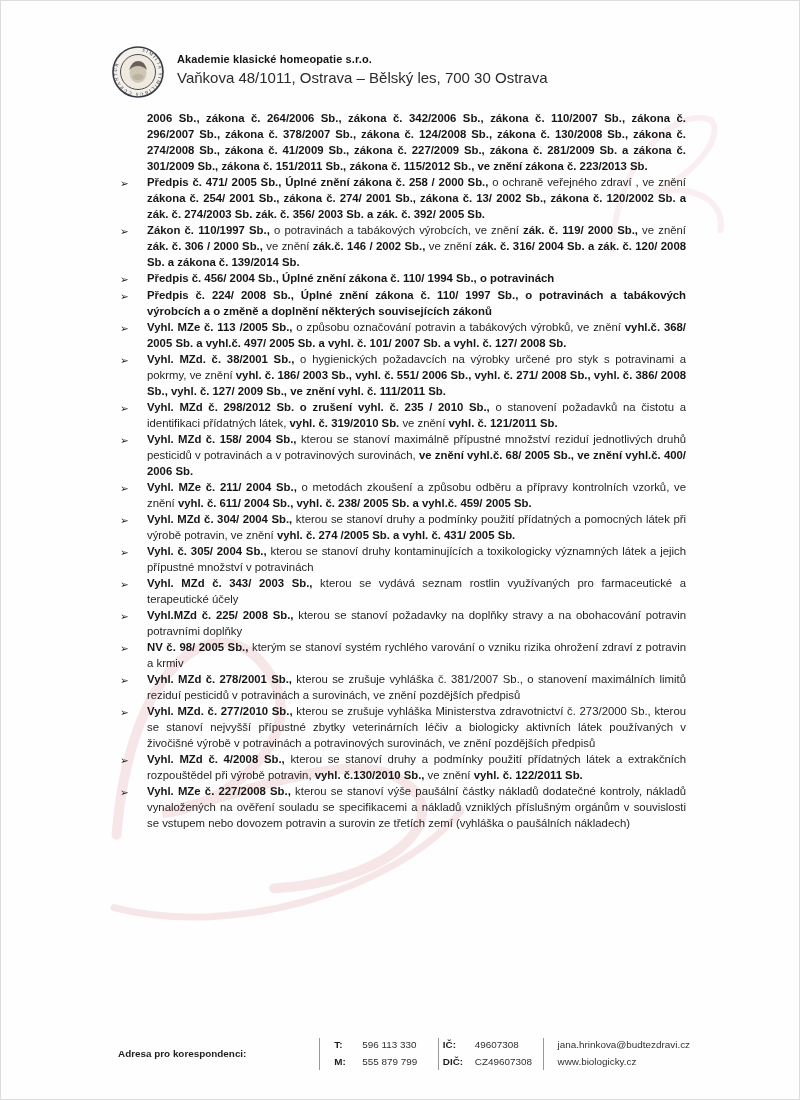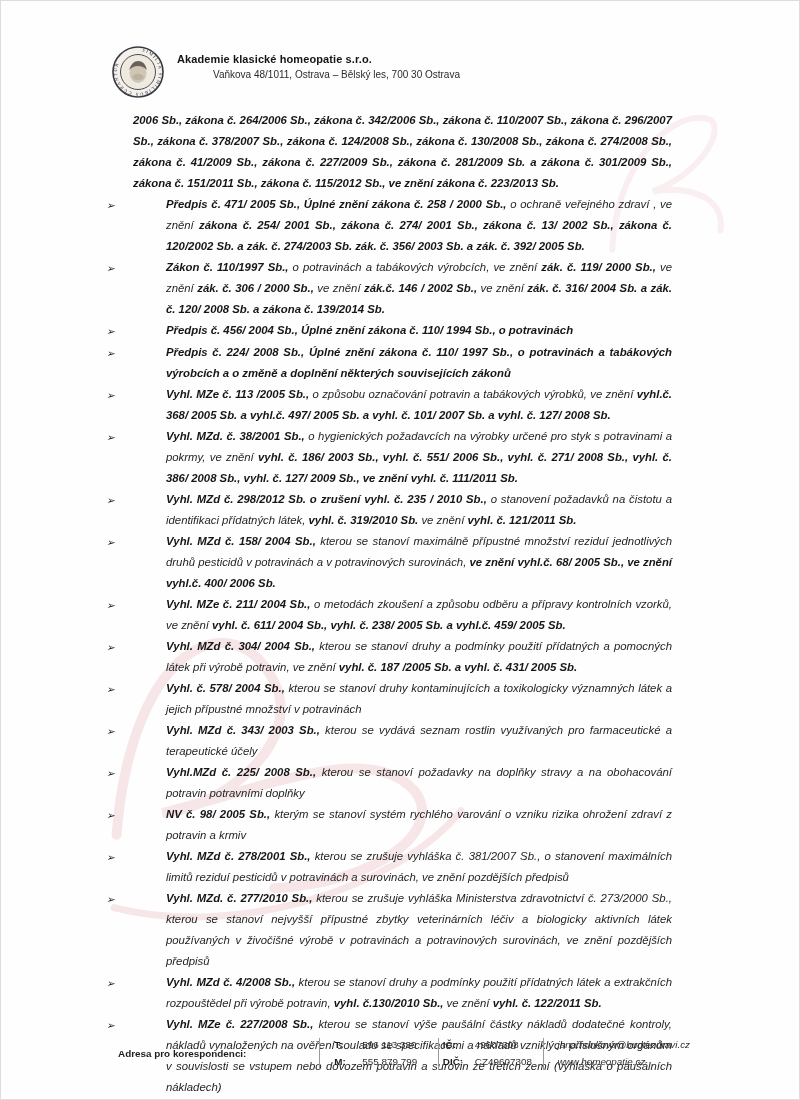--- a/index.html
+++ b/index.html
@@ -7,45 +7,45 @@
     position:relative;width:800px;height:1100px;margin:0 auto;
     background:#fefefe;overflow:hidden;
     font-family:"Liberation Sans", sans-serif;
     box-shadow:0 0 0 1px #ddd inset;
   }
   
   .header{position:absolute;top:46px;left:112px;display:flex;gap:13px;align-items:flex-start;}
   .logo{width:52px;height:52px;flex:0 0 52px;}
   .org{padding-top:7px;}
   .org-name{font-weight:700;font-size:11px;color:#151515;letter-spacing:.1px;}
-  .org-addr{font-size:10px;color:#2b2b2b;margin-top:4px;margin-left:36px;}
+  .org-addr{font-size:15px;color:#2b2b2b;margin-top:4px;}
   
-  .doc-body{position:absolute;top:110px;left:106px;width:566px;
-    font-size:11.35px;line-height:21px;color:#1f1f1f;font-style:italic;}
+  .doc-body{position:absolute;top:110px;left:120px;width:566px;
+    font-size:11.35px;line-height:16px;color:#1f1f1f;}
   .intro{margin-left:27px;text-align:justify;}
   .item{display:flex;}
   .arrow{flex:0 0 27px;width:27px;font-size:10.5px;color:#1a1a1a;padding-top:1px;}
-  .item-text{flex:1;text-align:justify;margin-left:33px;}
+  .item-text{flex:1;text-align:justify;}
   .b{font-weight:700;color:#161616;}
   
   .wm{position:absolute;pointer-events:none;}
   .wm1{left:40px;top:540px;opacity:.28;transform:rotate(-14deg);}
   .wm2{right:60px;top:90px;opacity:.18;transform:rotate(-10deg);}
   
   .footer{position:absolute;top:1036px;left:118px;right:110px;display:flex;align-items:center;color:#303030;font-size:9.9px;}
   .fcol{line-height:17px;}
   .fcol .lab{font-weight:700;color:#1d1d1d;}
   .fdiv{width:1px;background:#9a9a9a;height:32px;margin:1px 0 0 0;flex:0 0 1px;}
   .f-addr{width:214px;}
   .f-phone{width:110px;margin-left:14px;display:grid;grid-template-columns:20px auto;column-gap:8px;}
   .f-id{width:106px;margin-left:4px;display:grid;grid-template-columns:26px auto;column-gap:6px;}
   .f-web{margin-left:14px;}
   .f-phone .lab,.f-id .lab{font-weight:700;}
   .f-phone span,.f-id span{line-height:17px;}
-  .f-web div{line-height:17px;font-style:italic;}
+  .f-web div{line-height:17px;}
   .fdiv{align-self:center;}
 </style>
 </head>
 <body>
 
 <div class="page">
 
   <svg class="wm wm1" width="420" height="420" viewBox="0 0 420 420">
     <path d="M60 260 C 120 80, 230 60, 250 150 C 265 220, 160 260, 110 250 C 220 250, 330 230, 360 290 C 380 335, 300 370, 200 350" fill="none" stroke="#e7a9b2" stroke-width="10" stroke-linecap="round"></path>
     <path d="M40 330 C 150 390, 320 380, 400 320" fill="none" stroke="#e7a9b2" stroke-width="7" stroke-linecap="round"></path>
@@ -108,25 +108,25 @@
         <div class="item">
           <span class="arrow">➢</span>
           <div class="item-text"><span class="b">Vyhl. MZd č. 158/ 2004 Sb.,</span><span> kterou se stanoví maximálně přípustné množství reziduí jednotlivých druhů pesticidů v potravinách a v potravinových surovinách, </span><span class="b">ve znění vyhl.č. 68/ 2005 Sb., ve znění vyhl.č. 400/ 2006 Sb.</span></div>
         </div>
         <div class="item">
           <span class="arrow">➢</span>
           <div class="item-text"><span class="b">Vyhl. MZe č. 211/ 2004 Sb.,</span><span> o metodách zkoušení a způsobu odběru a přípravy kontrolních vzorků, ve znění </span><span class="b">vyhl. č. 611/ 2004 Sb., vyhl. č. 238/ 2005 Sb. a vyhl.č. 459/ 2005 Sb.</span></div>
         </div>
         <div class="item">
           <span class="arrow">➢</span>
-          <div class="item-text"><span class="b">Vyhl. MZd č. 304/ 2004 Sb.,</span><span> kterou se stanoví druhy a podmínky použití přídatných a pomocných látek při výrobě potravin, ve znění </span><span class="b">vyhl. č. 187 /2005 Sb. a vyhl. č. 431/ 2005 Sb.</span></div>
+          <div class="item-text"><span class="b">Vyhl. MZd č. 304/ 2004 Sb.,</span><span> kterou se stanoví druhy a podmínky použití přídatných a pomocných látek při výrobě potravin, ve znění </span><span class="b">vyhl. č. 274 /2005 Sb. a vyhl. č. 431/ 2005 Sb.</span></div>
         </div>
         <div class="item">
           <span class="arrow">➢</span>
-          <div class="item-text"><span class="b">Vyhl. č. 578/ 2004 Sb.,</span><span> kterou se stanoví druhy kontaminujících a toxikologicky významných látek a jejich přípustné množství v potravinách</span></div>
+          <div class="item-text"><span class="b">Vyhl. č. 305/ 2004 Sb.,</span><span> kterou se stanoví druhy kontaminujících a toxikologicky významných látek a jejich přípustné množství v potravinách</span></div>
         </div>
         <div class="item">
           <span class="arrow">➢</span>
           <div class="item-text"><span class="b">Vyhl. MZd č. 343/ 2003 Sb.,</span><span> kterou se vydává seznam rostlin využívaných pro farmaceutické a terapeutické účely</span></div>
         </div>
         <div class="item">
           <span class="arrow">➢</span>
           <div class="item-text"><span class="b">Vyhl.MZd č. 225/ 2008 Sb.,</span><span> kterou se stanoví požadavky na doplňky stravy a na obohacování potravin potravními doplňky</span></div>
         </div>
         <div class="item">
@@ -166,17 +166,17 @@
     <div class="fdiv"></div>
     <div class="fcol f-id">
       <span class="lab">IČ:</span>
       <span>49607308</span>
       <span class="lab">DIČ:</span>
       <span>CZ49607308</span>
     </div>
     <div class="fdiv"></div>
     <div class="fcol f-web">
       <div>jana.hrinkova@budtezdravi.cz</div>
-      <div>www.homeopatie.cz</div>
+      <div>www.biologicky.cz</div>
     </div>
   </div>
 
 </div>
 
 </body></html>

